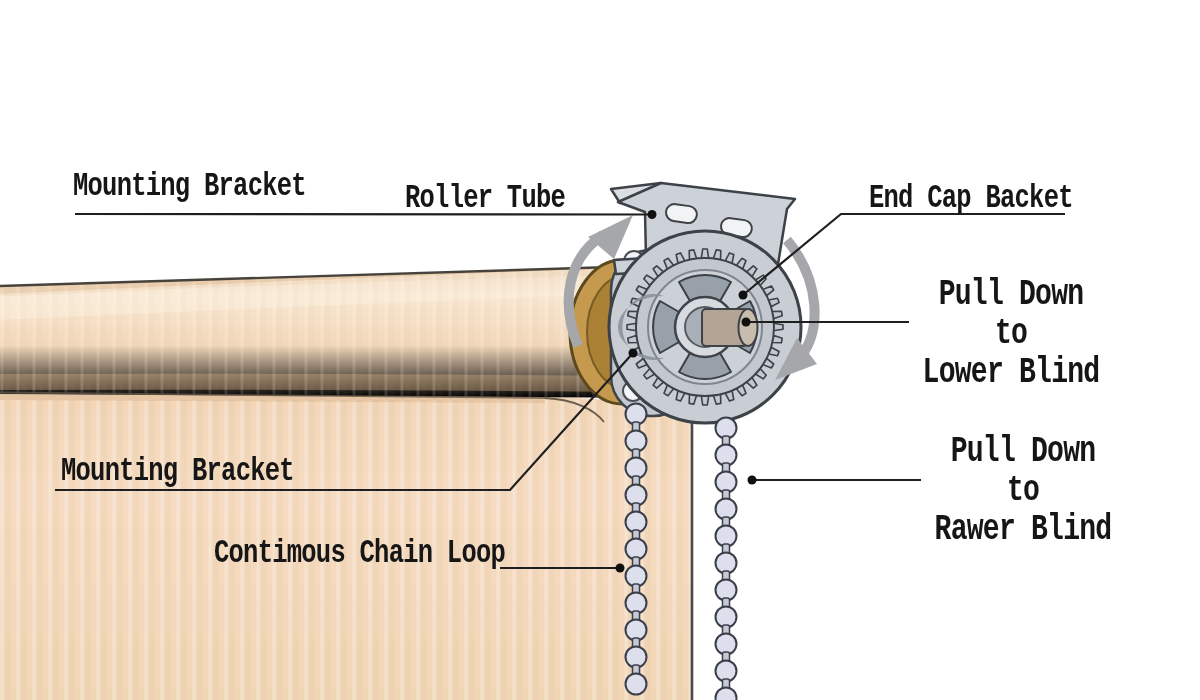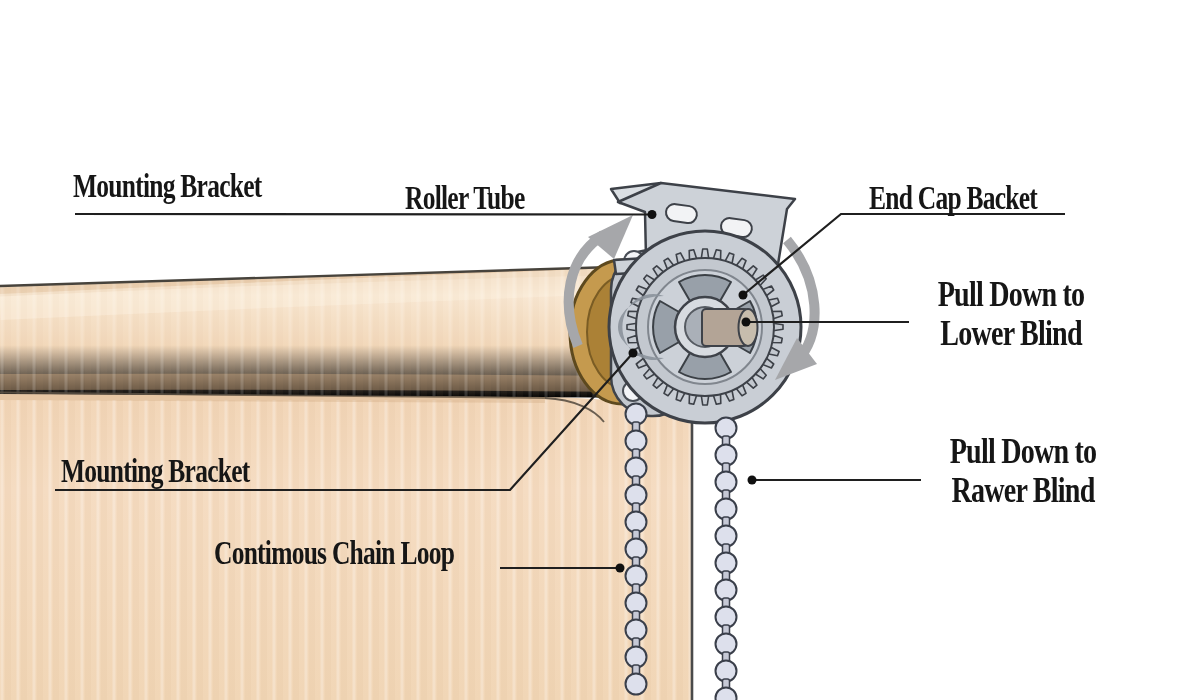--- a/index.html
+++ b/index.html
@@ -1,17 +1,17 @@
 <!DOCTYPE html>
 <html><head>
 <meta charset="utf-8">
 <style>
   html,body{margin:0;padding:0;background:#ffffff;}
   .stage{position:relative;width:1200px;height:700px;background:#ffffff;overflow:hidden;
-         font-family:Liberation Serif, serif;}
+         font-family:Liberation Mono, monospace;}
   .stage svg{position:absolute;left:0;top:0;}
   .lbl{position:absolute;font-weight:bold;color:#161616;font-size:34px;letter-spacing:-1px;
        white-space:nowrap;transform:scaleX(0.75);transform-origin:0 0;line-height:1.0;}
   .lbl-r{position:absolute;font-weight:bold;color:#161616;font-size:36px;letter-spacing:-1px;
          width:230px;text-align:center;line-height:39px;transform:scaleX(0.78);
          transform-origin:50% 0;}
 </style>
 </head>
 <body>
 

